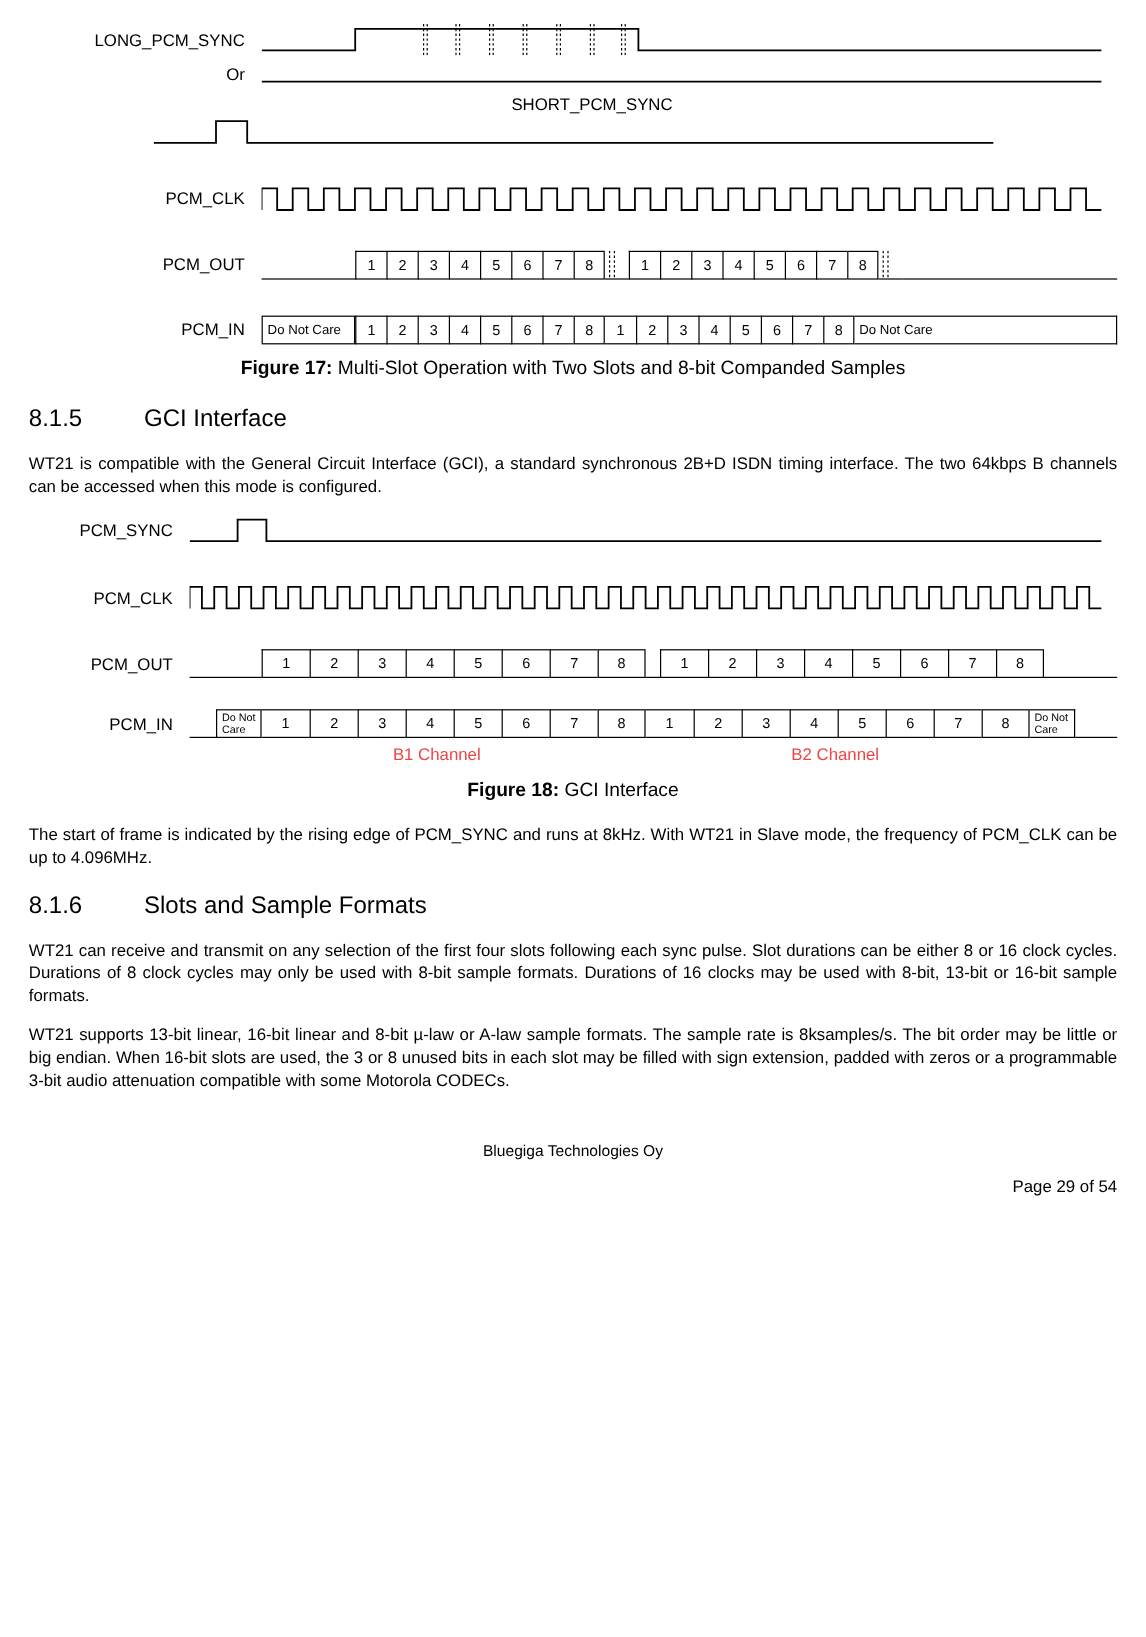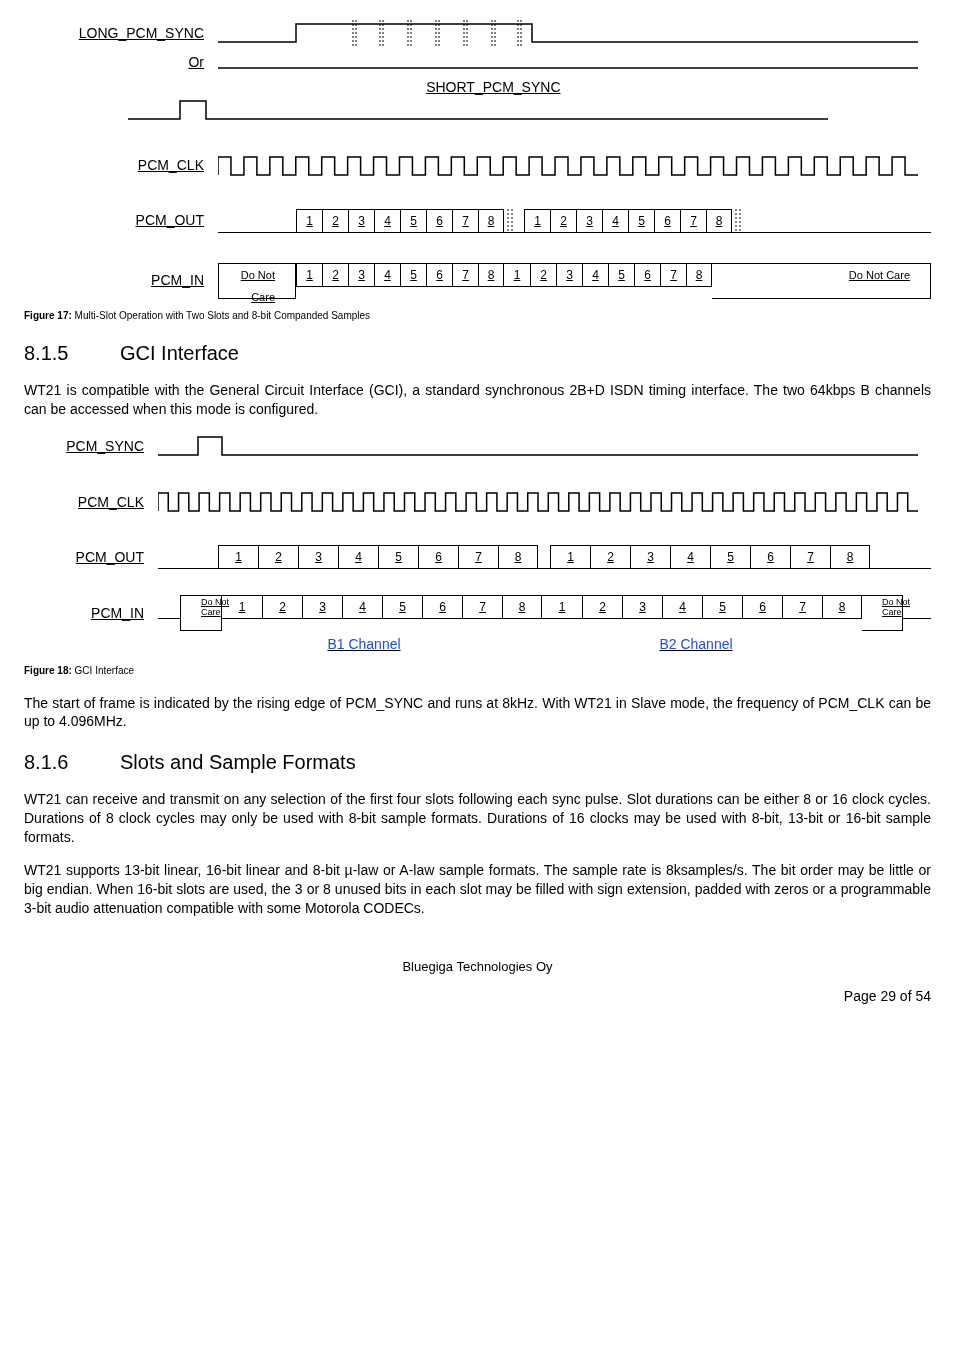--- a/index.html
+++ b/index.html
@@ -6,23 +6,23 @@
     font-family: Verdana, Geneva, sans-serif;
     font-size: 14px;
     color: #000;
     background: #fff;
     margin: 0;
     padding: 12px 24px 24px 24px;
     width: 907px;
     line-height: 1.35;
   }
   .figure-caption {
-    text-align: left;
+    text-align: center;
     margin: 10px 0 16px 0;
-    font-size: 10px;
+    font-size: 16px;
   }
   .figure-caption .fig-label { font-weight: bold; }
   h2.section {
     font-size: 20px;
     font-weight: normal;
     margin: 18px 0 14px 0;
   }
   h2.section .num { display:inline-block; width: 96px; }
   p.body {
     text-align: justify;
@@ -35,21 +35,20 @@
     font-size: 13px;
   }
   .page-num {
     text-align: right;
     font-size: 14px;
     margin-top: 12px;
   }
   
   .timing {
     margin: 8px 0 8px 0;
-    text-decoration: underline;
   }
   .t-row {
     display: flex;
     align-items: center;
     margin-bottom: 18px;
   }
   .t-label {
     width: 180px;
     text-align: right;
     padding-right: 14px;
@@ -79,40 +78,40 @@
     box-sizing: border-box;
     font-family: Arial, sans-serif;
     font-size: 12px;
     text-align: center;
     line-height: 22px;
   }
   .cell:last-of-type { border-right: 1.5px solid #000; }
   .cell.wide { width: 40px; }
   .dncare {
     border: 1.5px solid #000;
-    height: 36px;
+    height: 24px;
     box-sizing: border-box;
     font-family: Arial, sans-serif;
     font-size: 11px;
-    text-align: right;
+    text-align: left;
     line-height: 22px;
-    padding: 0 20px;
+    padding: 0 4px;
   }
   .dncare.small { font-size: 9px; line-height: 10px; padding-top:1px; width:38px;}
   .gap {
     width: 6px;
     border-bottom: 1.5px solid #000;
     height: 24px;
     box-sizing: border-box;
   }
   .channel-labels {
     display:flex;
     font-family: Arial, sans-serif;
     font-size: 14px;
-    color:#1d4ed8;
+    color:#ef4444;
     margin-top: 4px;
   }
 </style>
 </head>
 <body>
 
 <div class="timing">
 
   <div class="t-row" style="margin-bottom:6px;">
     <div class="t-label">LONG_PCM_SYNC</div>

